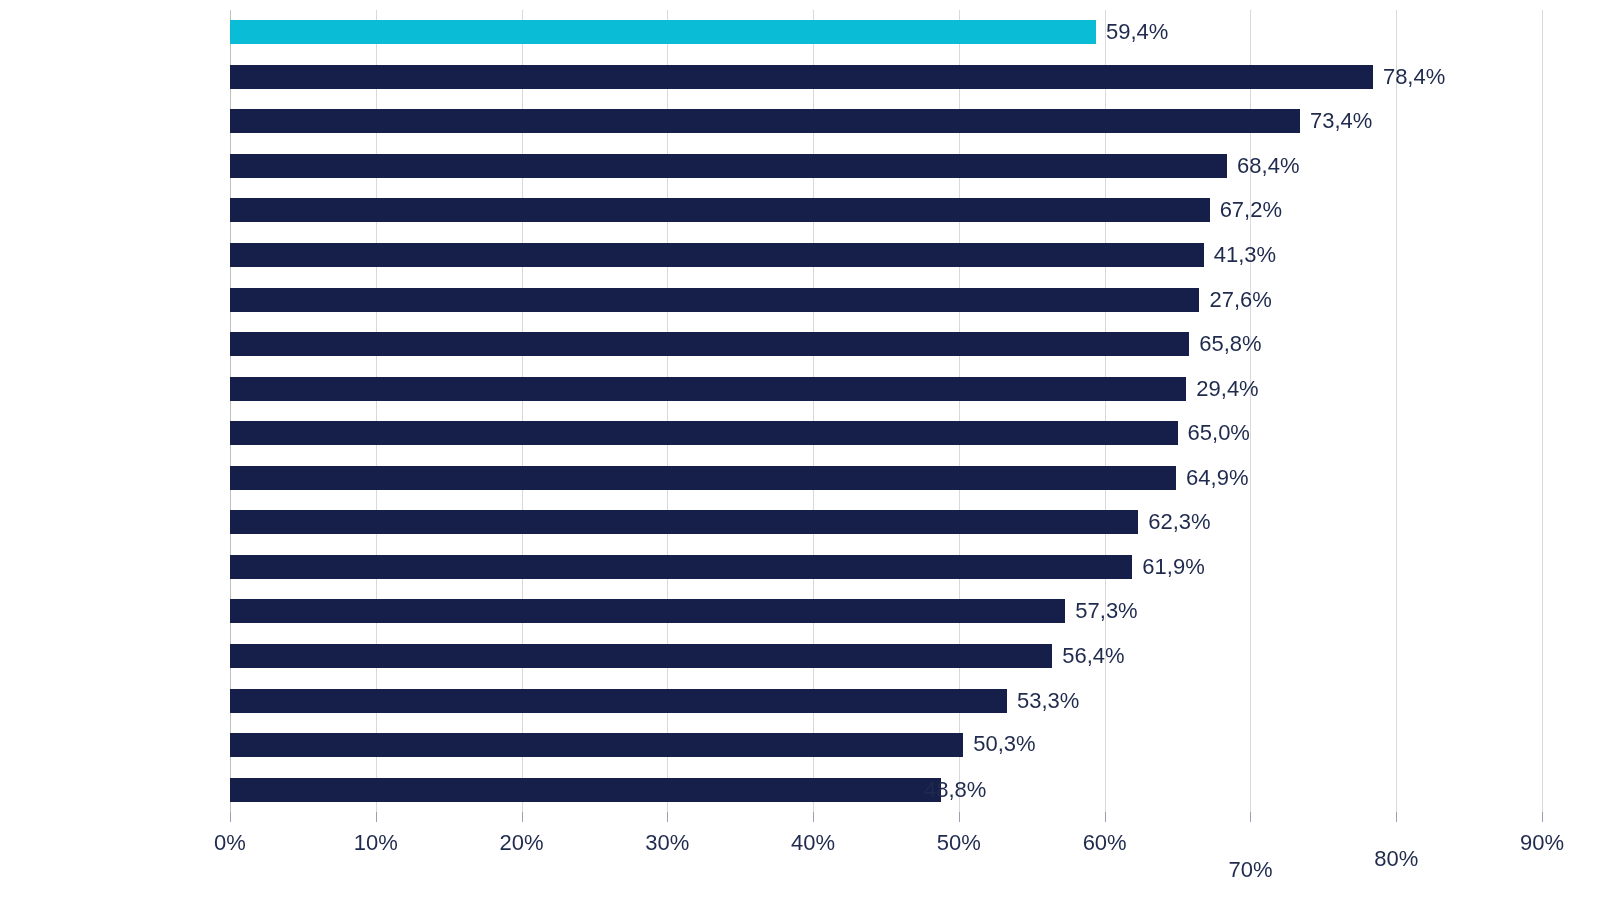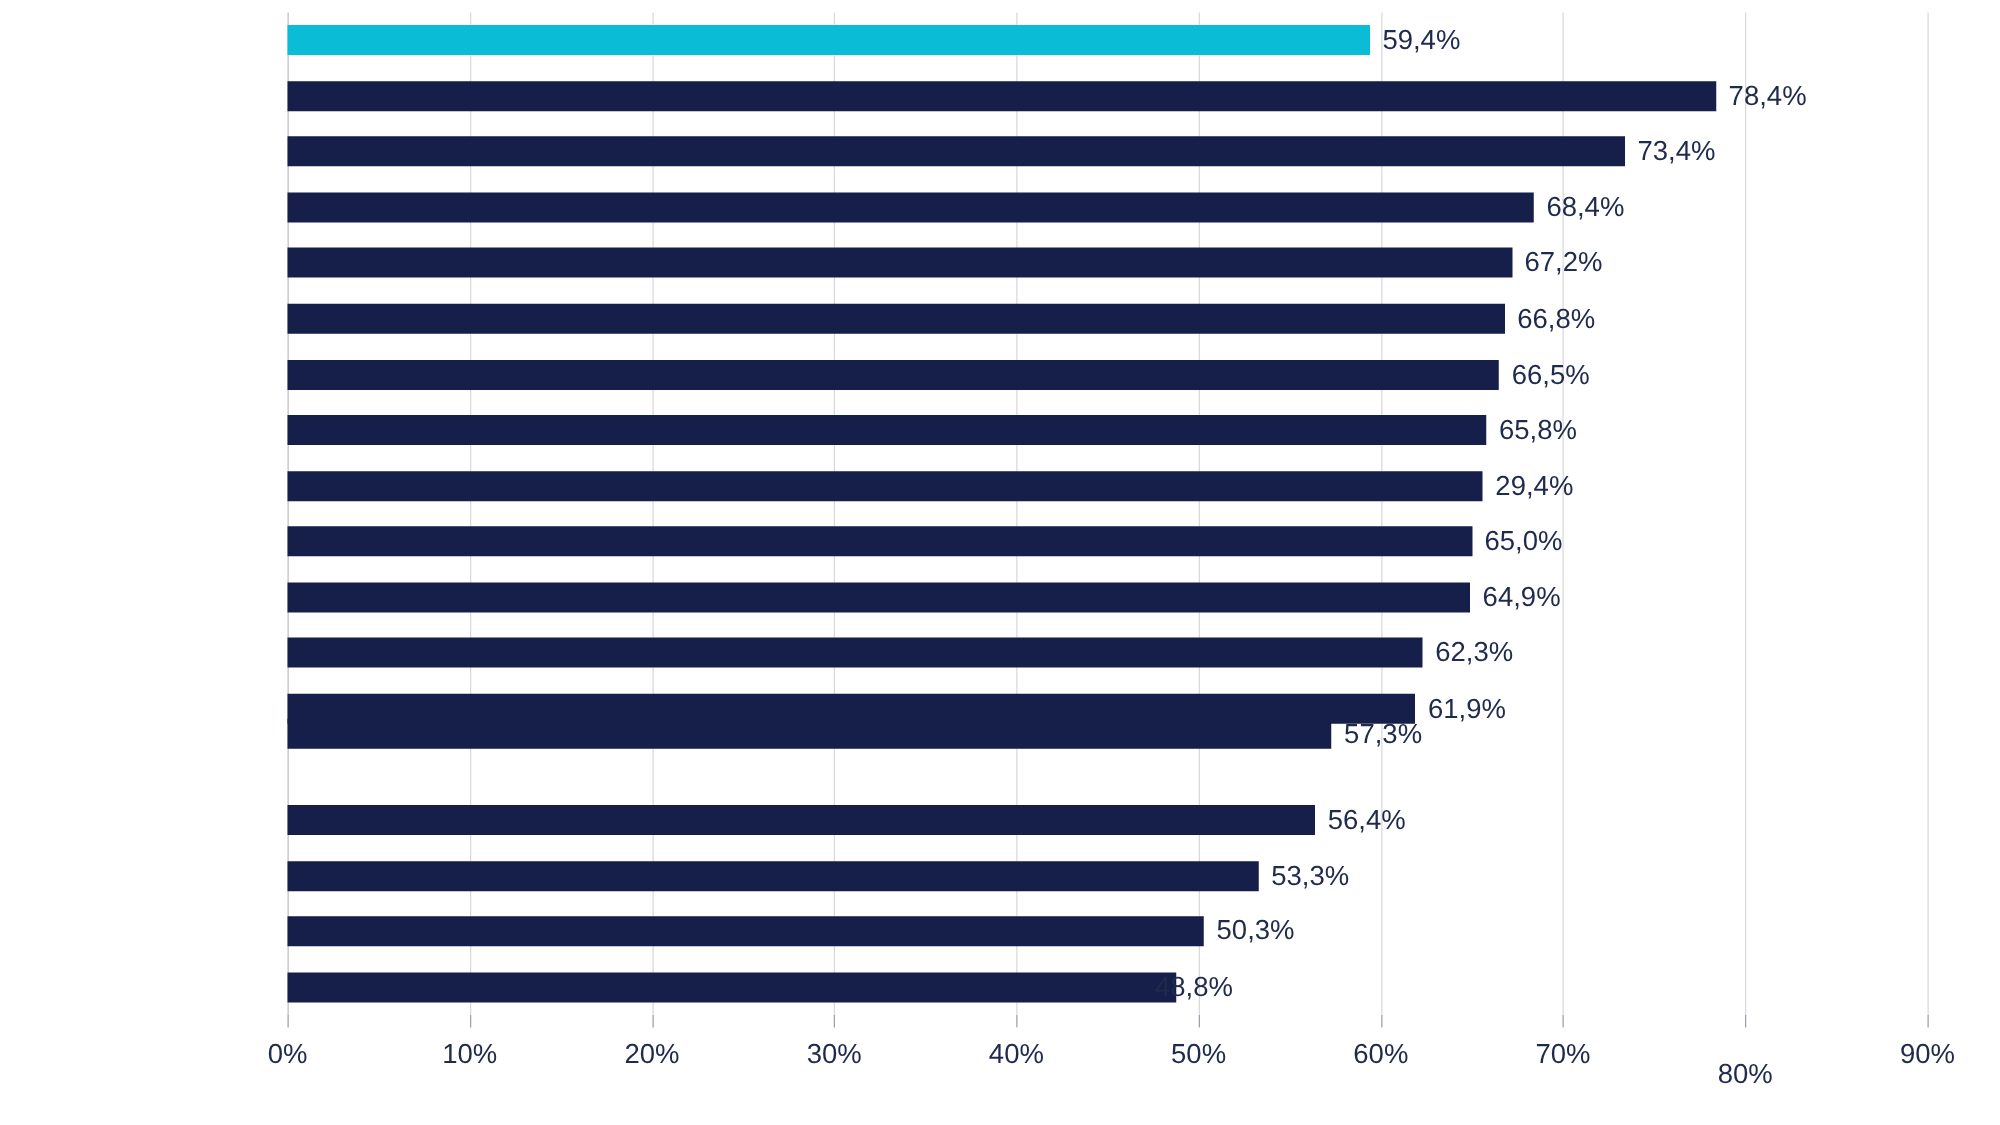--- a/index.html
+++ b/index.html
@@ -126,25 +126,25 @@
         <div class="row" style="top: 133.667px;">
           <div class="bar" style="width: 997.12px; top: 10.2778px;"></div>
           <div class="value-label" style="left: 1007.12px; top: 10.2778px;">68,4%</div>
         </div>
         <div class="row" style="top: 178.222px;">
           <div class="bar" style="width: 979.627px; top: 10.2778px;"></div>
           <div class="value-label" style="left: 989.627px; top: 10.2778px;">67,2%</div>
         </div>
         <div class="row" style="top: 222.778px;">
           <div class="bar" style="width: 973.796px; top: 10.2778px;"></div>
-          <div class="value-label" style="left: 983.796px; top: 10.2778px;">66,8%</div>
+          <div class="value-label" style="left: 983.796px; top: 10.2778px;">41,3%</div>
         </div>
         <div class="row" style="top: 267.333px;">
           <div class="bar" style="width: 969.422px; top: 10.2778px;"></div>
-          <div class="value-label" style="left: 979.422px; top: 10.2778px;">66,5%</div>
+          <div class="value-label" style="left: 979.422px; top: 10.2778px;">27,6%</div>
         </div>
         <div class="row" style="top: 311.889px;">
           <div class="bar" style="width: 959.218px; top: 10.2778px;"></div>
           <div class="value-label" style="left: 969.218px; top: 10.2778px;">65,8%</div>
         </div>
         <div class="row" style="top: 356.444px;">
           <div class="bar" style="width: 956.302px; top: 10.2778px;"></div>
           <div class="value-label" style="left: 966.302px; top: 10.2778px;">29,4%</div>
         </div>
         <div class="row" style="top: 401px;">
@@ -156,21 +156,21 @@
           <div class="value-label" style="left: 956.098px; top: 10.2778px;">64,9%</div>
         </div>
         <div class="row" style="top: 490.111px; padding-left: 24px;">
           <div class="bar" style="width: 908.196px; top: 10.2778px;"></div>
           <div class="value-label" style="left: 918.196px; top: 10.2778px;">62,3%</div>
         </div>
         <div class="row" style="top: 534.667px;">
           <div class="bar" style="width: 902.364px; top: 10.2778px;"></div>
           <div class="value-label" style="left: 912.364px; top: 10.2778px;">61,9%</div>
         </div>
-        <div class="row" style="top: 555px;">
+        <div class="row" style="top: 579px;">
           <div class="bar" style="width: 835.307px; top: 10.2778px;"></div>
           <div class="value-label" style="left: 845.307px; top: 10.2778px;">57,3%</div>
         </div>
         <div class="row" style="top: 623.778px;">
           <div class="bar" style="width: 822.187px; top: 10.2778px;"></div>
           <div class="value-label" style="left: 832.187px; top: 10.2778px;">56,4%</div>
         </div>
         <div class="row" style="top: 668.333px;">
           <div class="bar" style="width: 776.996px; top: 10.2778px;"></div>
           <div class="value-label" style="left: 786.996px; top: 10.2778px;">53,3%</div>
@@ -195,20 +195,20 @@
       <div class="tick-label" style="left: 291.556px;">20%</div>
       <div class="tick-mark" style="left: 437.333px;"></div>
       <div class="tick-label" style="left: 437.333px;">30%</div>
       <div class="tick-mark" style="left: 583.111px;"></div>
       <div class="tick-label" style="left: 583.111px;">40%</div>
       <div class="tick-mark" style="left: 728.889px;"></div>
       <div class="tick-label" style="left: 728.889px;">50%</div>
       <div class="tick-mark" style="left: 874.667px;"></div>
       <div class="tick-label" style="left: 874.667px;">60%</div>
       <div class="tick-mark" style="left: 1020.44px;"></div>
-      <div class="tick-label" style="left: 1020.44px;">70%</div>
+      <div class="tick-label" style="left: 1020.44px; margin-top: 27px;">70%</div>
       <div class="tick-mark" style="left: 1166.22px;"></div>
       <div class="tick-label" style="left: 1166.22px; margin-top: 16px;">80%</div>
       <div class="tick-mark" style="left: 1312px;"></div>
       <div class="tick-label" style="left: 1312px;">90%</div>
     </div>
 
 </div>
 
 </body></html>

